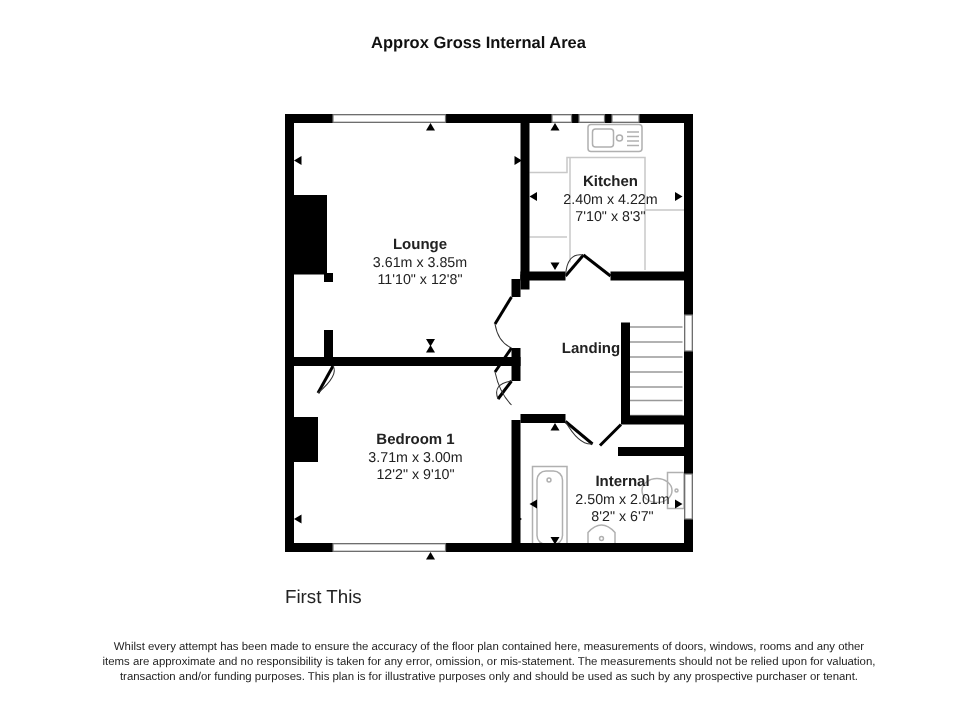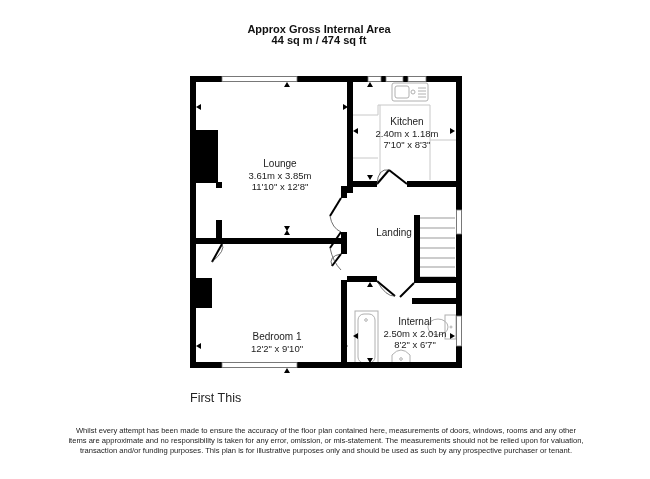--- a/index.html
+++ b/index.html
@@ -2,28 +2,27 @@
 <html><head>
 <meta charset="utf-8">
 <style>
   html, body { margin:0; padding:0; background:#ffffff; }
   body { width:650px; height:479px; position:relative; overflow:hidden; font-family:"Liberation Sans", sans-serif; color:#111; }
   .area-title { position:absolute; left:0; width:638px; top:24px; text-align:center; font-size:11px; font-weight:bold; line-height:11px; }
   .plan { position:absolute; left:0; top:0; }
   .floor-label { position:absolute; left:190px; top:391px; font-size:12.5px; color:#222; }
   .disclaimer { position:absolute; left:66px; width:520px; top:426px; text-align:center; font-size:7.6px; line-height:10.2px; color:#222; }
   .room-text { position:absolute; text-align:center; font-size:9.5px; line-height:11.5px; color:#222; }
-  .room-name { font-weight:normal; font-size:10px; }
+  .room-name { font-weight:bold; font-size:10px; }
 </style>
 </head>
 <body>
 
 <div class="area-title">
   <div>Approx Gross Internal Area</div>
-  <div>44 sq m / 474 sq ft</div>
 </div>
 
 <svg class="plan" width="650" height="479" viewBox="0 0 650 479">
 
   <g stroke="#c8c8c8" stroke-width="1" fill="none">
     <polyline points="353,115 378,115 378,105 430,105 430,140 456,140"></polyline>
     <line x1="380" y1="105" x2="380" y2="175"></line>
     <line x1="353" y1="158" x2="378" y2="158"></line>
     <line x1="430" y1="140" x2="430" y2="180"></line>
   </g>
@@ -144,30 +143,31 @@
 </svg>
 
 <div class="room-text" style="left:230px; top:146px; width:100px;margin-top:12px;">
   <div class="room-name">Lounge</div>
   <div>3.61m x 3.85m</div>
   <div>11'10" x 12'8"</div>
 </div>
 
 <div class="room-text" style="left:360px; top:116px; width:94px;">
   <div class="room-name">Kitchen</div>
-  <div>2.40m x 1.18m</div>
+  <div>2.40m x 4.22m</div>
   <div>7'10" x 8'3"</div>
 </div>
 
 <div class="room-text" style="left:366px; top:227px; width:56px;">
   <div class="room-name">Landing</div>
 </div>
 
-<div class="room-text" style="left:218px; top:288px; width:118px;margin-top:43px;">
+<div class="room-text" style="left:218px; top:288px; width:118px;">
   <div class="room-name">Bedroom 1</div>
+  <div>3.71m x 3.00m</div>
   <div>12'2" x 9'10"</div>
 </div>
 
 <div class="room-text" style="left:370px; top:316px; width:90px;">
   <div class="room-name">Internal</div>
   <div>2.50m x 2.01m</div>
   <div>8'2" x 6'7"</div>
 </div>
 
 <div class="floor-label">First This</div>

